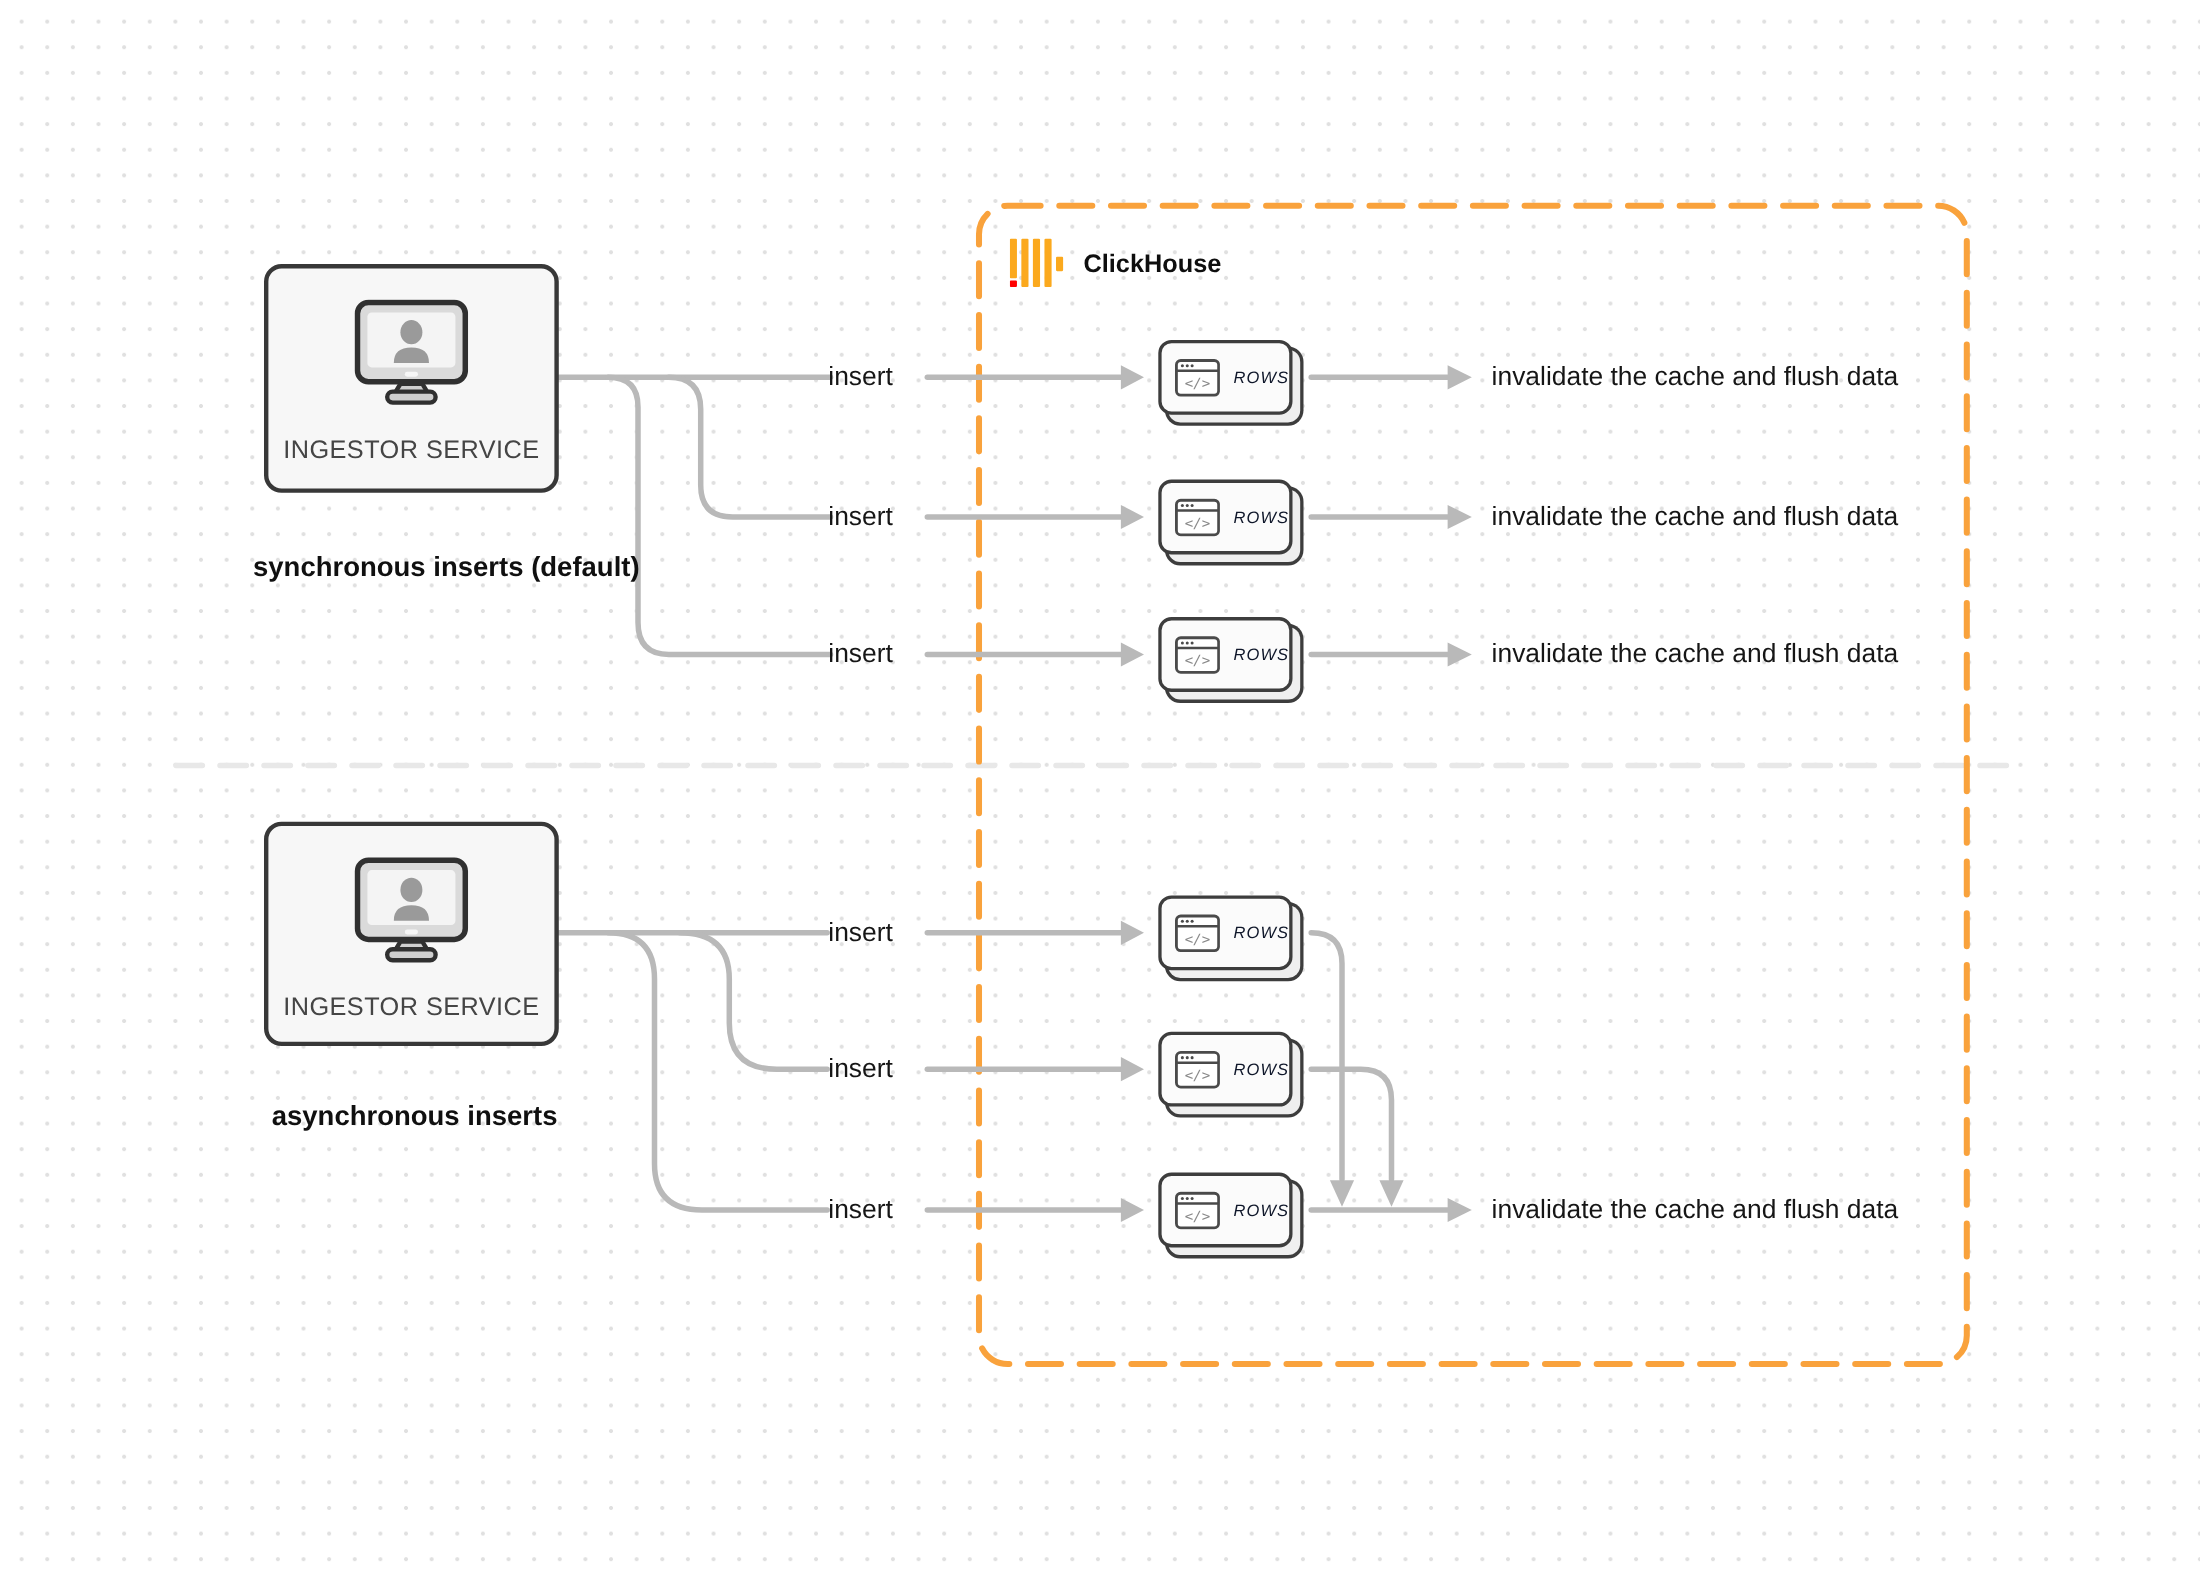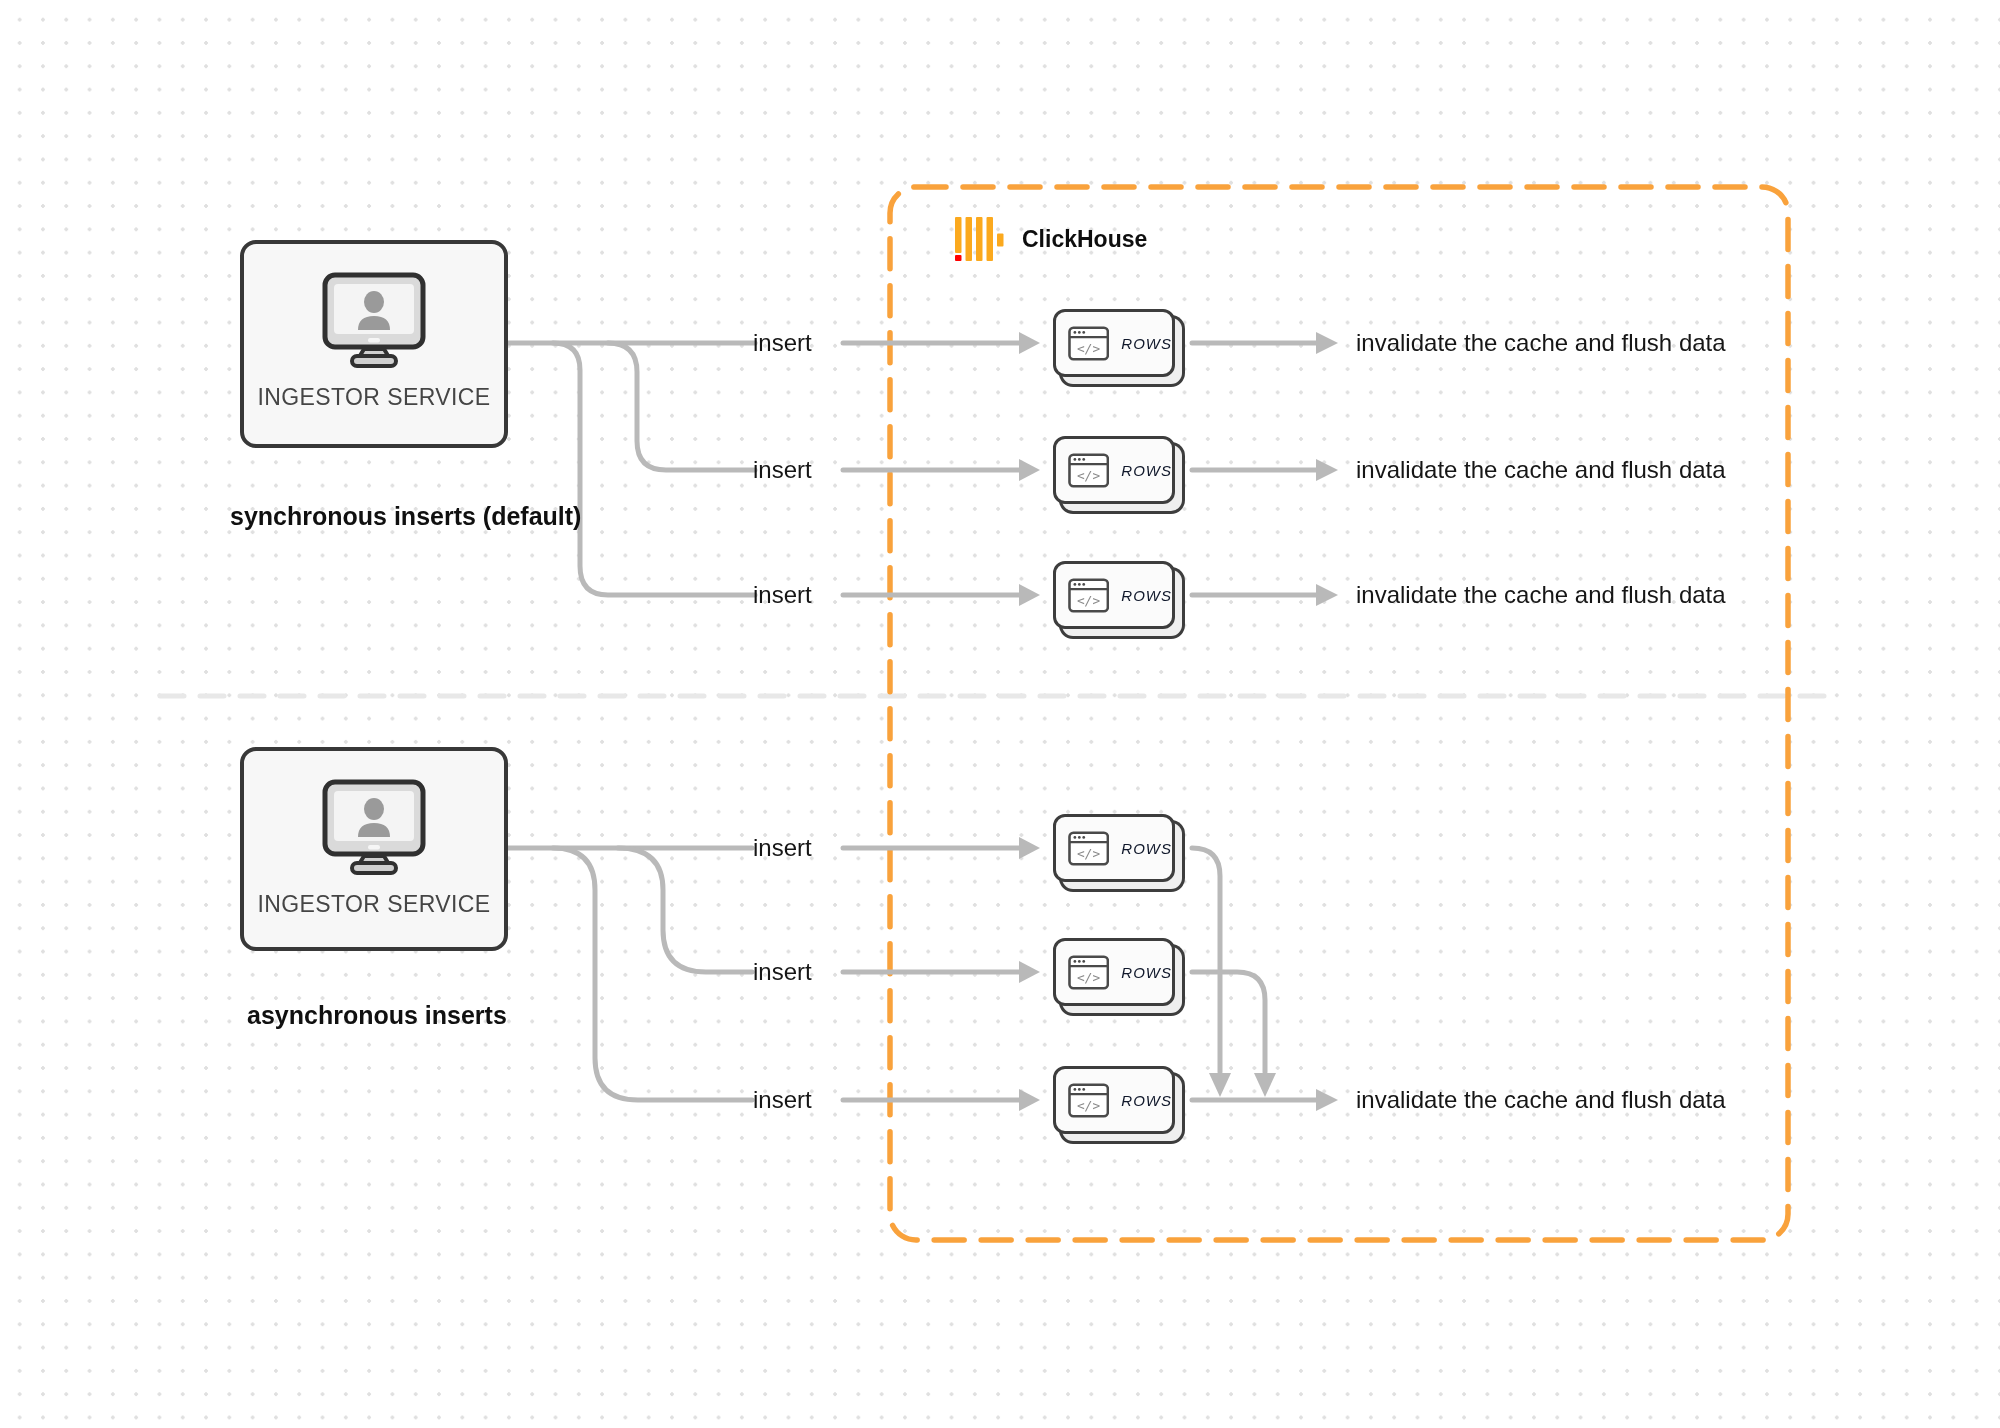--- a/index.html
+++ b/index.html
@@ -14,37 +14,37 @@
   .wire{fill:none;stroke:var(--connector-gray,#B9B9B9);stroke-width:5;stroke-linecap:round;}
   .arrow{fill:var(--connector-gray,#B9B9B9);}
   .divider{stroke:var(--divider-gray,#E8E8E8);stroke-width:5;stroke-linecap:round;}
   .orange-frame{fill:none;stroke:var(--accent-orange,#F9A23C);stroke-width:5.5;stroke-linecap:round;}
 
   .ingestor{
     position:absolute;width:268px;box-sizing:border-box;
     background:#f7f7f7;border:4px solid #383838;border-radius:16px;
     display:flex;flex-direction:column;align-items:center;padding-top:28px;
   }
-  .ingestor-label{margin-top:14px;font-size:23px;letter-spacing:.4px;color:#454545;white-space:nowrap;}
+  .ingestor-label{margin-top:25px;font-size:23px;letter-spacing:.4px;color:#454545;white-space:nowrap;}
 
   .caption{position:absolute;transform:translateY(-50%);font-weight:bold;font-size:25px;color:#101010;white-space:nowrap;}
 
   .rows-card{
     position:absolute;width:122px;height:68px;box-sizing:border-box;
     background:#fbfbfb;border:3px solid #3d3d3d;border-radius:12px;
     display:flex;align-items:center;gap:12px;padding-left:12px;
     box-shadow:8px 8px 0 -1px #efefef, 8px 8px 0 2px #3d3d3d;
   }
   .rows-label{font-style:italic;font-size:15px;letter-spacing:1px;color:#0f172a;}
   .code-glyph{font-family:"DejaVu Sans Mono",monospace;font-style:italic;font-size:13px;fill:#8a8a8a;}
 
   .flow-label{position:absolute;transform:translateY(-50%);font-size:24px;color:#161616;white-space:nowrap;}
   .insert-label{width:92px;}
 
-  .ch-logo{position:absolute;display:flex;align-items:center;gap:18px;height:50px;margin-left:37px;}
+  .ch-logo{position:absolute;display:flex;align-items:center;gap:18px;height:50px;}
   .ch-name{font-size:23px;font-weight:600;color:#0e0e0e;white-space:nowrap;}
   .logo-bar{fill:var(--logo-orange,#FBA91E);}
   .logo-red{fill:var(--logo-red,#FF0000);}
 </style>
 </head>
 <body>
 
 <div class="canvas">
 
   <svg class="wires" viewBox="0 0 2000 1428">

